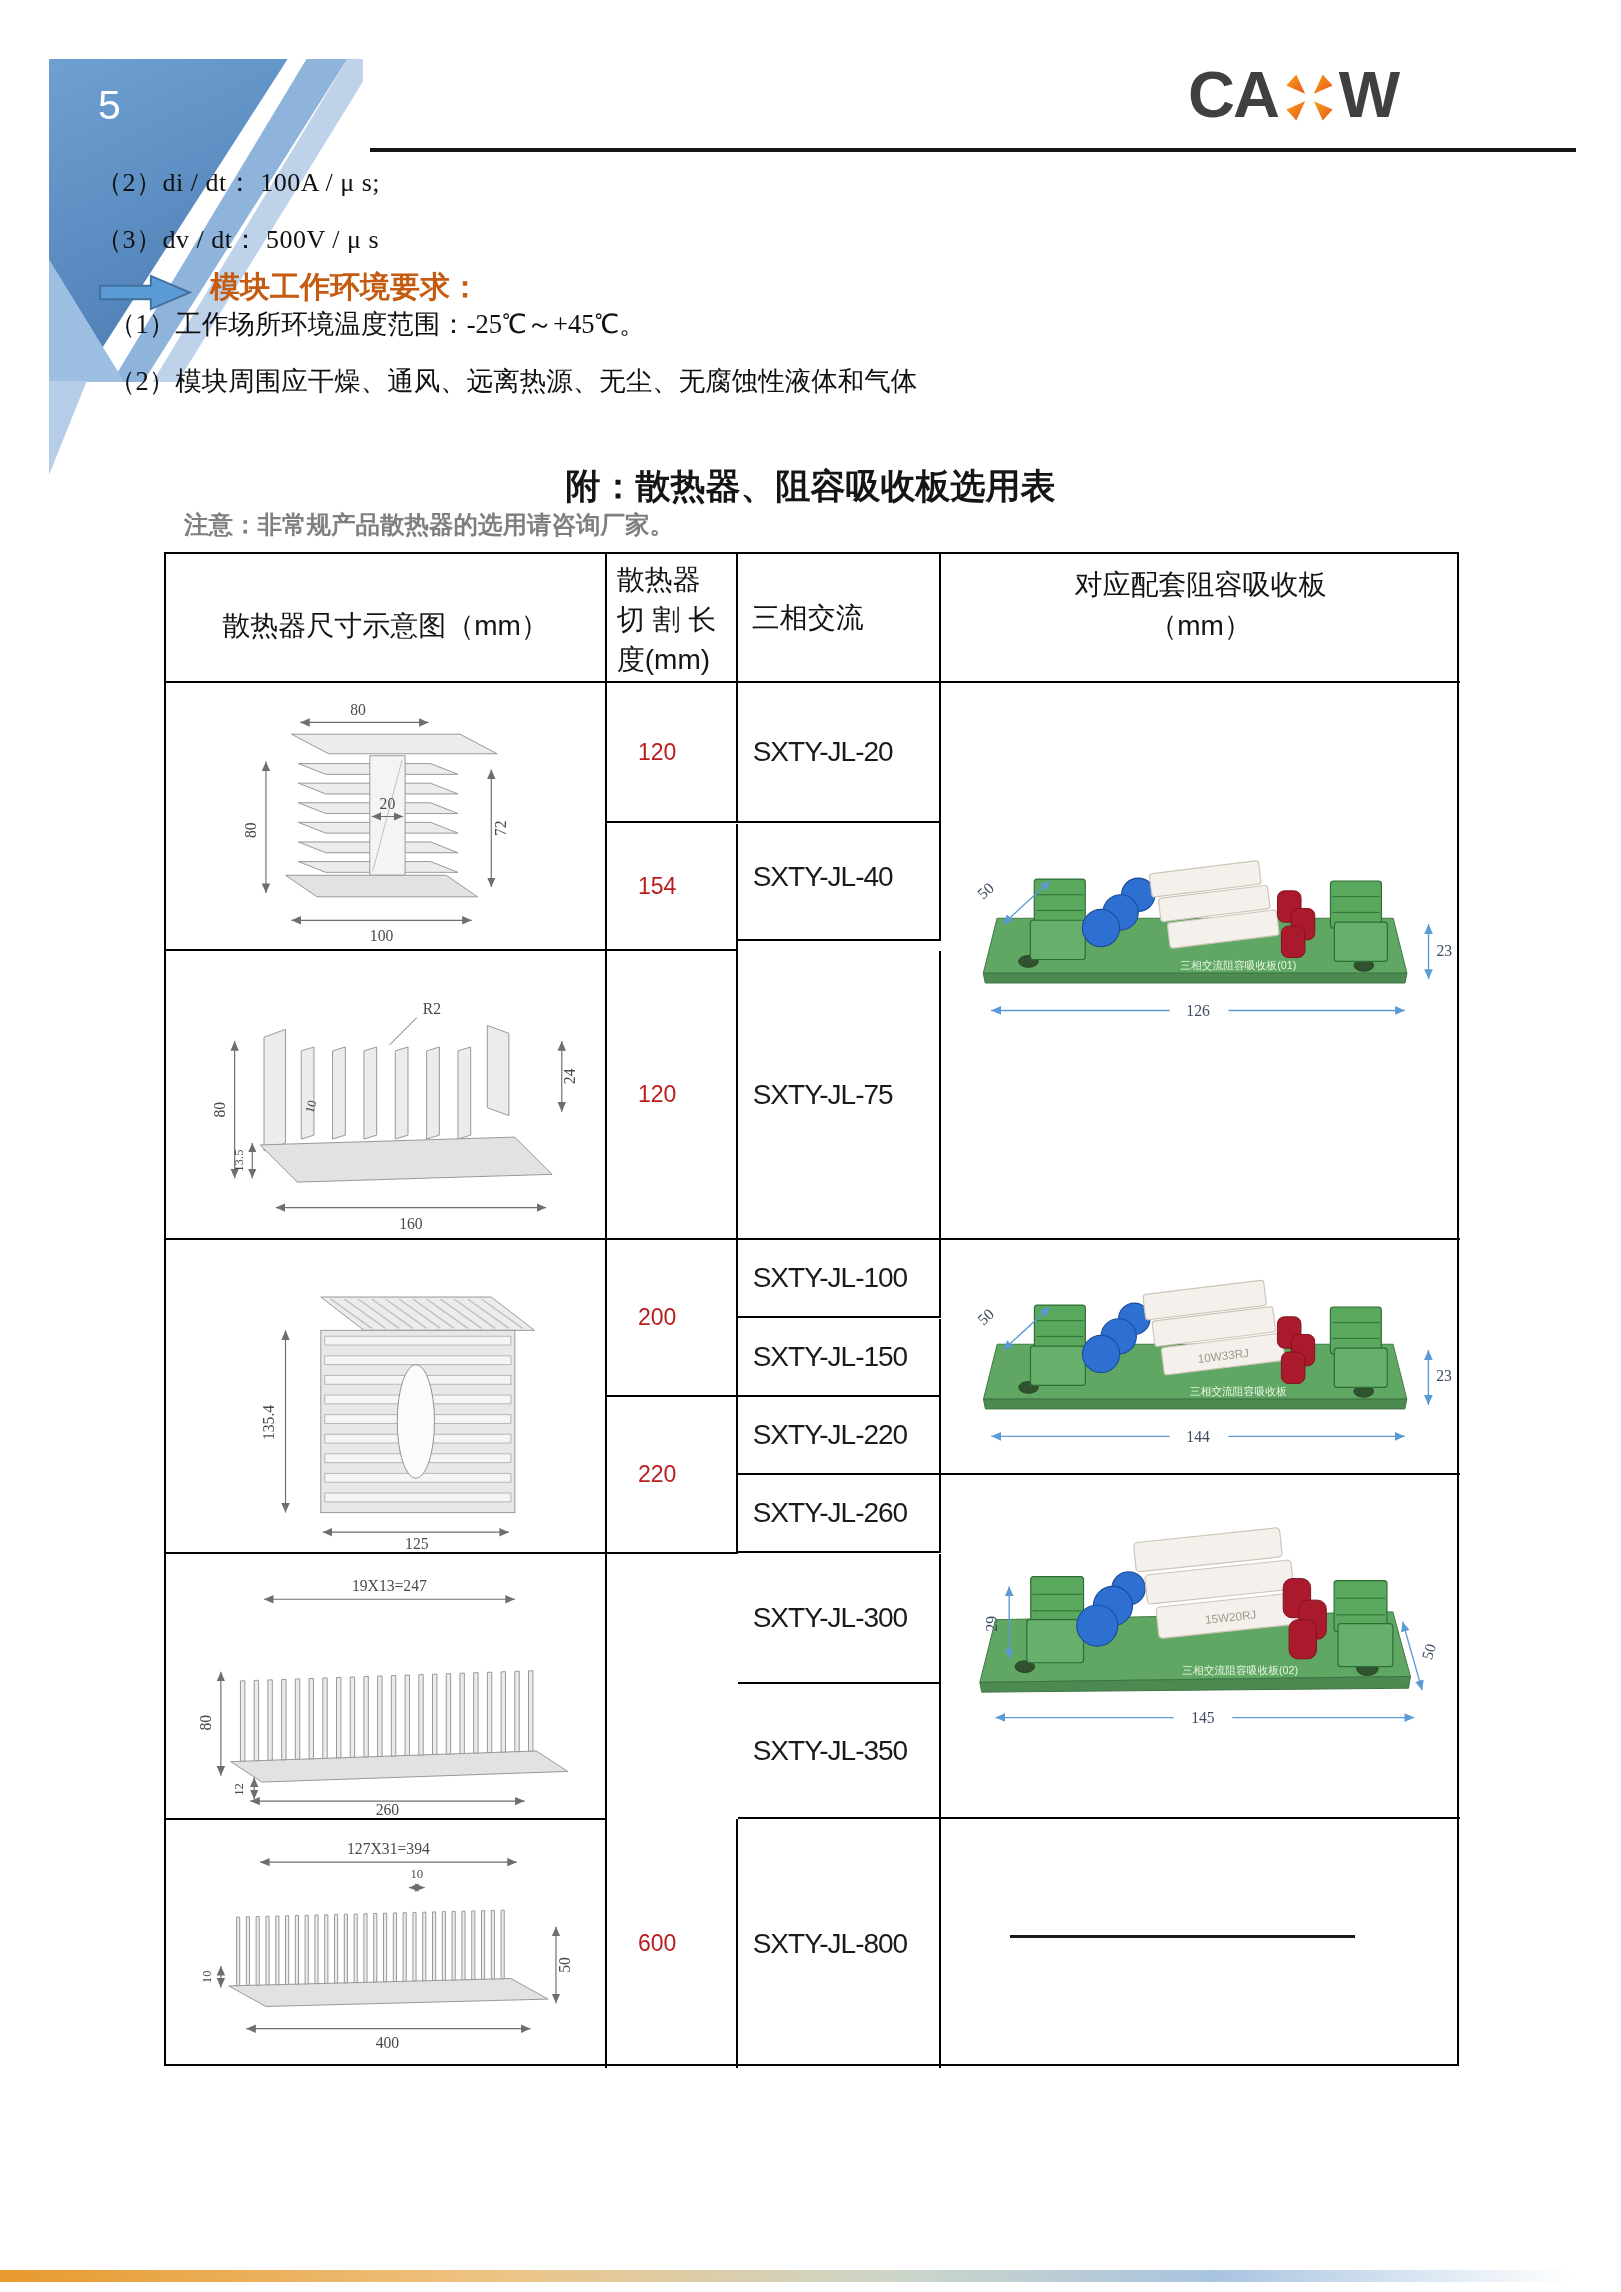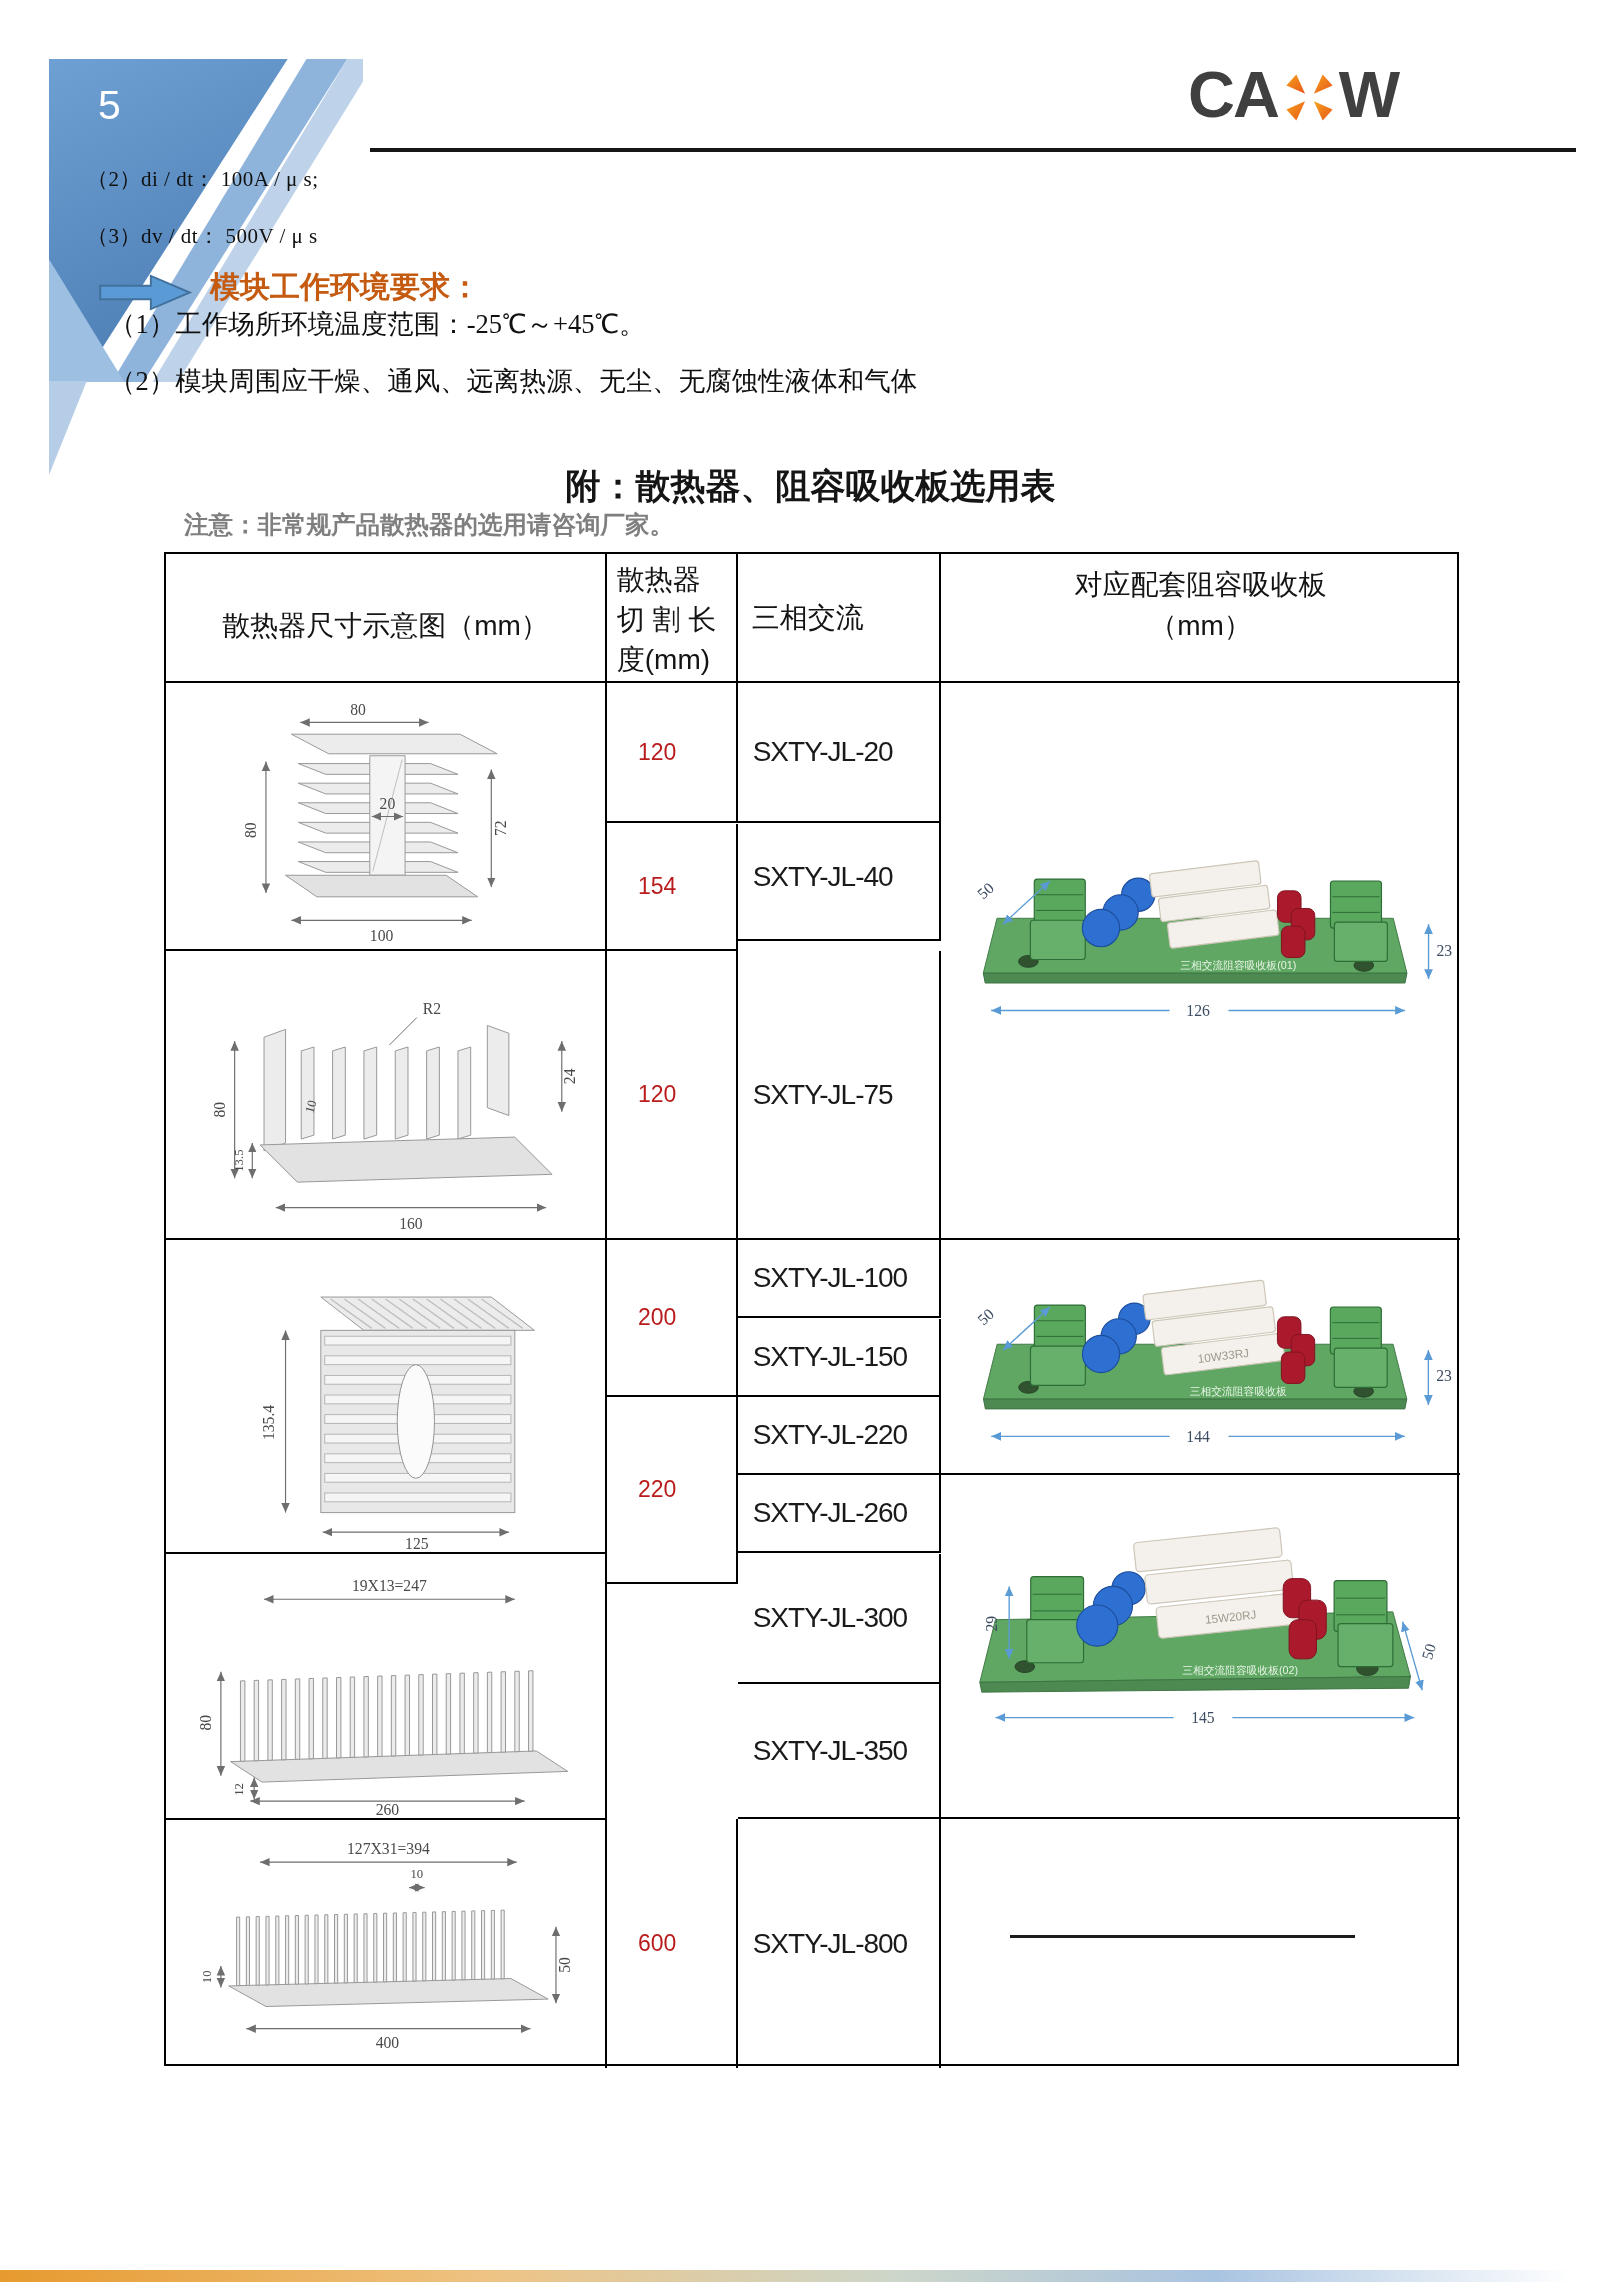--- a/index.html
+++ b/index.html
@@ -20,21 +20,21 @@
                background:#b6cde7; clip-path:polygon(0 0,32% 0,0 100%); }
   .page-number { position:absolute; left:98px; top:82px; font-family:"Liberation Sans",sans-serif;
                  font-size:41px; color:#ffffff; font-weight:400; }
   
   .logo { position:absolute; left:1188px; top:57px; display:flex; align-items:center;
           font-family:"Liberation Sans",sans-serif; font-weight:700; font-size:65px;
           color:#404040; letter-spacing:-2px; }
   .logo svg { margin:5.9px 2px 0 3.9px; }
   .header-rule { position:absolute; left:370px; top:148px; width:1206px; height:3.9px; background:#161616; }
   
-  .spec-line { position:absolute; left:87px; font-size:21px; color:#101010; letter-spacing:0.5px; }
+  .spec-line { position:absolute; left:96px; font-size:26px; color:#101010; letter-spacing:0.5px; }
   .env-arrow { position:absolute; left:96px; top:274px; }
   .env-heading { position:absolute; left:210px; top:267px; font-family:"Liberation Sans",sans-serif;
                  font-size:30px; font-weight:700; color:#c55a11; }
   .env-item { position:absolute; left:109px; font-size:26.5px; color:#101010; }
   
   .section-title { position:absolute; left:0; top:463px; width:100%; text-align:center;
                    font-family:"Liberation Sans",sans-serif; font-size:35px; font-weight:700; color:#151515; }
   .section-note { position:absolute; left:184px; top:508px; font-family:"Liberation Sans",sans-serif;
                   font-size:24.5px; font-weight:700; color:#7f7f7f; }
   
@@ -315,21 +315,21 @@
       <text class="dimtxt" transform="rotate(-90 412 149)" x="412" y="149" text-anchor="middle">50</text>
       <line class="dg" x1="82" y1="214" x2="372" y2="214" marker-start="url(#ag)" marker-end="url(#ag)"></line>
       <text class="dimtxt" x="226" y="234" text-anchor="middle">400</text>
     </svg>
   </div>
 
   <div class="cell val" style="left:441px;top:129px;width:131px;height:140px">120</div>
   <div class="cell val" style="left:441px;top:270px;width:131px;height:127px">154</div>
   <div class="cell val" style="left:441px;top:397px;width:131px;height:289px">120</div>
   <div class="cell val" style="left:441px;top:686px;width:131px;height:157px">200</div>
-  <div class="cell val" style="left:441px;top:843px;width:131px;height:187px">220</div>
+  <div class="cell val" style="left:441px;top:843px;width:131px;height:157px">220</div>
   <div class="cell val last-row" style="left:441px;top:1265px;width:131px;height:249px">600</div>
 
   <div class="cell mdl" style="left:572px;top:129px;width:203px;height:140px">SXTY-JL-20</div>
   <div class="cell mdl" style="left:572px;top:260px;width:203px;height:127px">SXTY-JL-40</div>
   <div class="cell mdl" style="left:572px;top:397px;width:203px;height:289px">SXTY-JL-75</div>
   <div class="cell mdl" style="left:572px;top:686px;width:203px;height:78px">SXTY-JL-100</div>
   <div class="cell mdl" style="left:572px;top:765px;width:203px;height:78px">SXTY-JL-150</div>
   <div class="cell mdl" style="left:572px;top:843px;width:203px;height:78px">SXTY-JL-220</div>
   <div class="cell mdl" style="left:572px;top:921px;width:203px;height:78px">SXTY-JL-260</div>
   <div class="cell mdl" style="left:572px;top:1000px;width:203px;height:130px">SXTY-JL-300</div>

